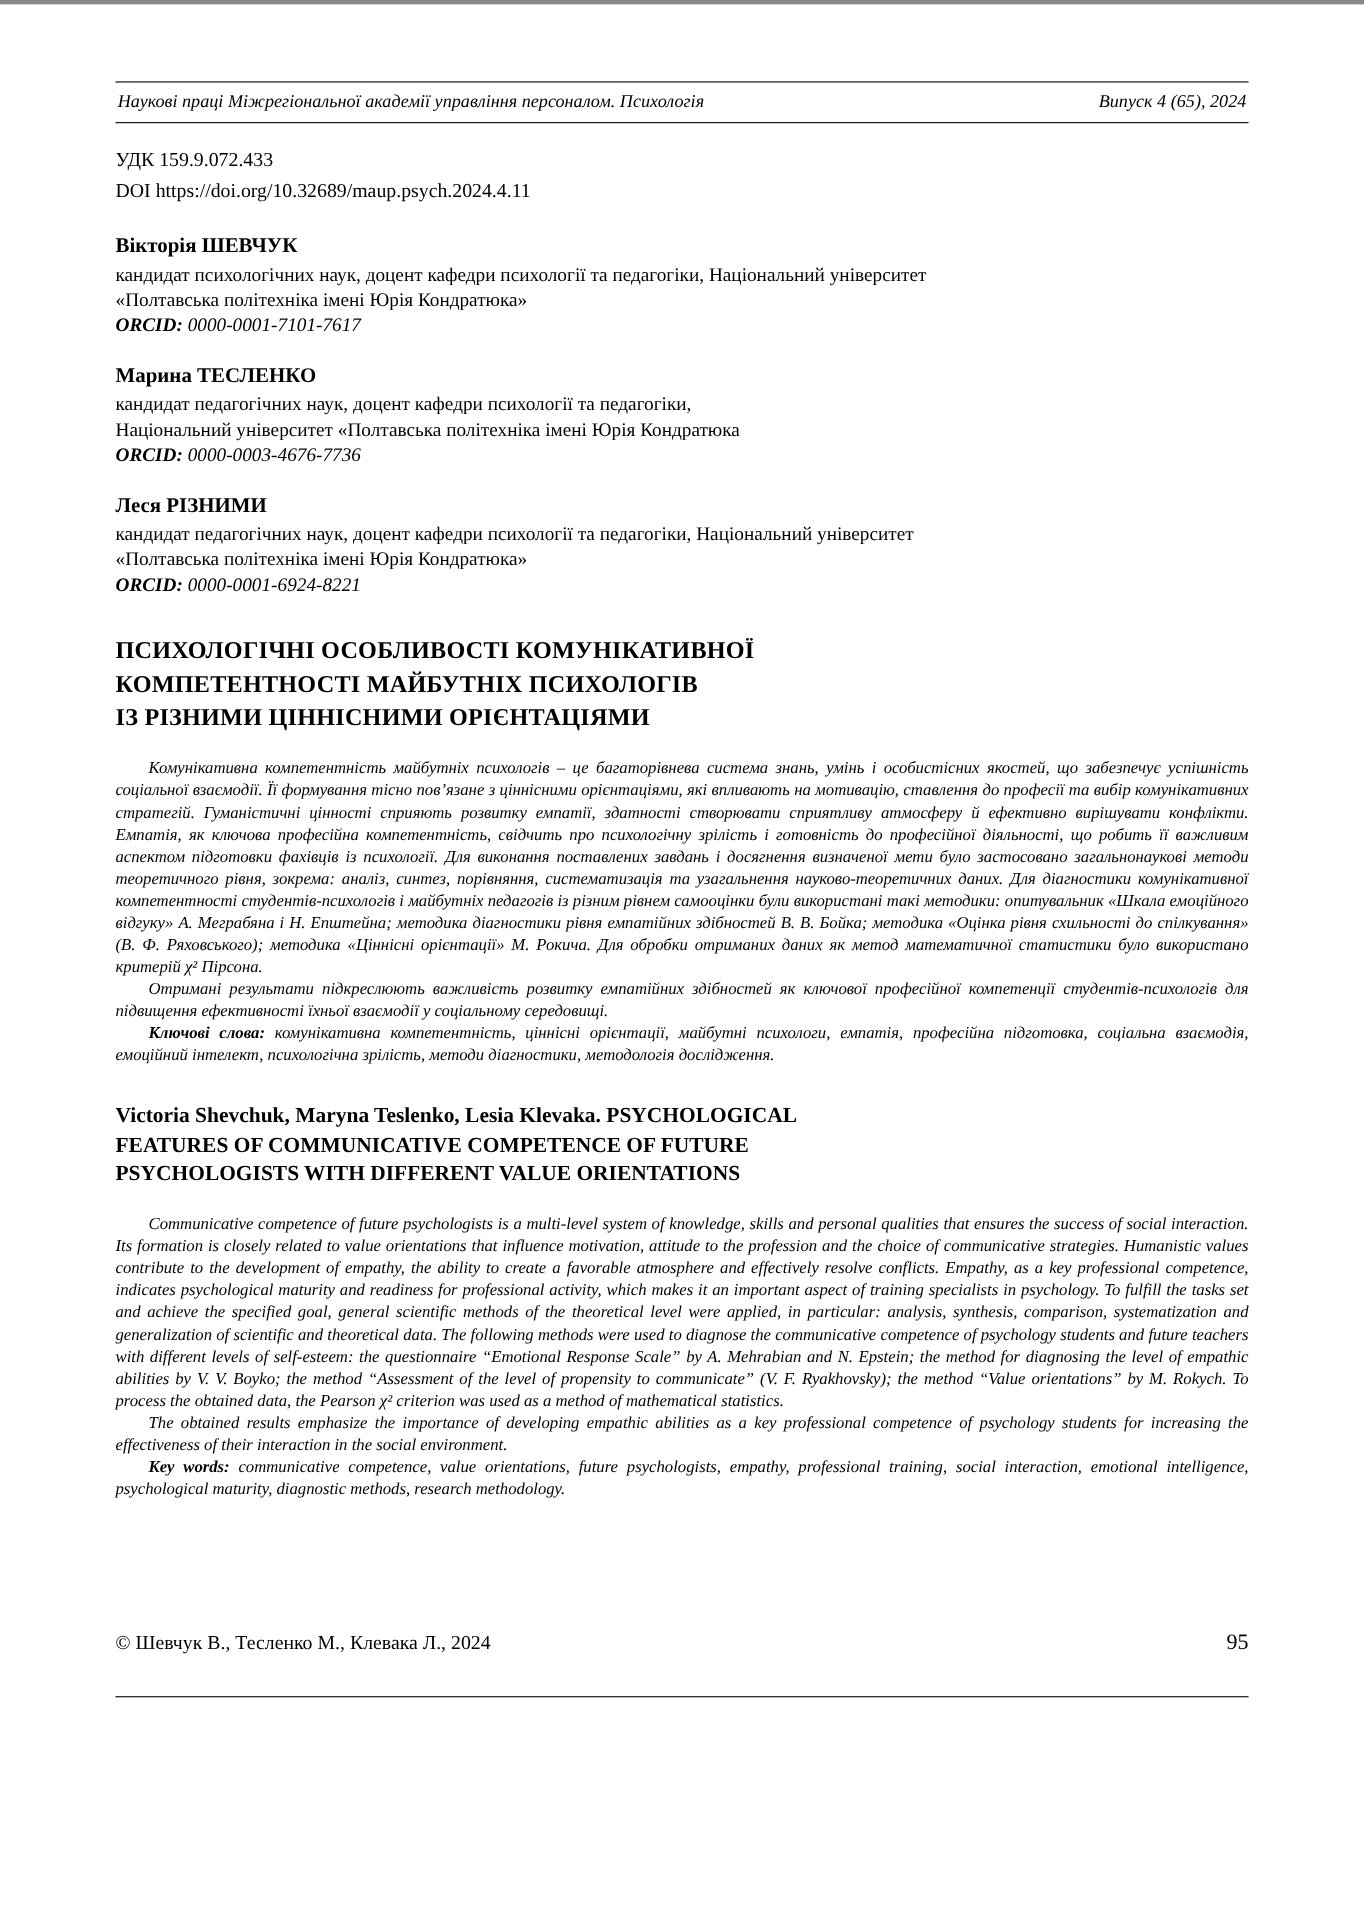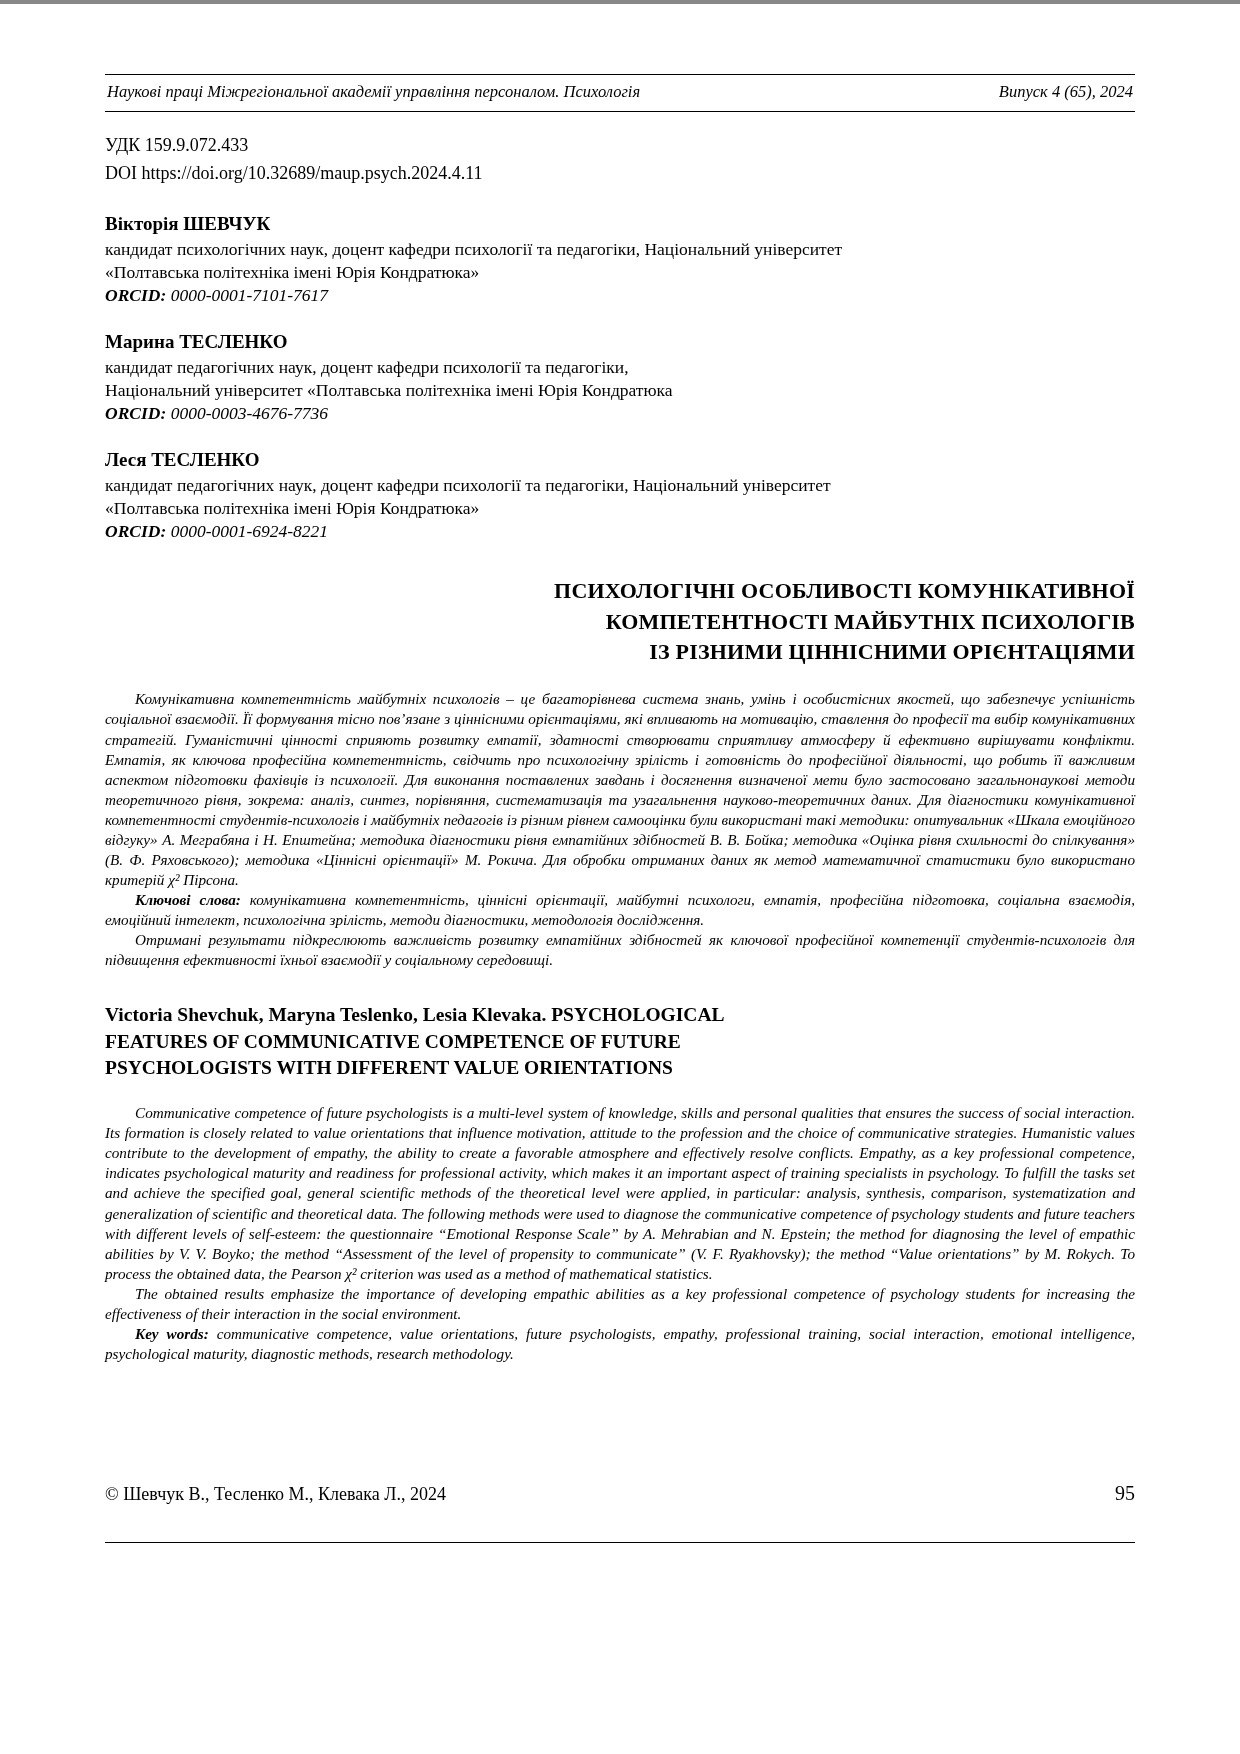--- a/index.html
+++ b/index.html
@@ -38,21 +38,21 @@
   .author-affiliation {
     font-size: 17.5px;
     line-height: 1.32;
     white-space: pre-line;
   }
   .author-orcid { font-size: 17.5px; margin-top: 1px; font-style: italic; }
   .author-orcid .orcid-label { font-weight: bold; }
   
   .title-uk {
     margin-top: 34px;
-    text-align: right;
+    text-align: left;
     font-size: 22px;
     font-weight: bold;
     line-height: 1.38;
     letter-spacing: 0.2px;
     white-space: pre-line;
   }
   
   .abstract { margin-top: 22px; font-style: italic; font-size: 15.2px; line-height: 1.32; text-align: justify; }
   .abstract p { text-indent: 30px; }
   .kw-label { font-weight: bold; }
@@ -111,36 +111,36 @@
       </div>
 
       <div class="author-block">
         <div class="author-name">Марина ТЕСЛЕНКО</div>
         <div class="author-affiliation">кандидат педагогічних наук, доцент кафедри психології та педагогіки,
 Національний університет «Полтавська політехніка імені Юрія Кондратюка</div>
         <div class="author-orcid"><span class="orcid-label">ORCID: </span><span>0000-0003-4676-7736</span></div>
       </div>
 
       <div class="author-block">
-        <div class="author-name">Леся ТЕСЛЕНКО</div>
+        <div class="author-name">Леся РІЗНИМИ</div>
         <div class="author-affiliation">кандидат педагогічних наук, доцент кафедри психології та педагогіки, Національний університет
 «Полтавська політехніка імені Юрія Кондратюка»</div>
         <div class="author-orcid"><span class="orcid-label">ORCID: </span><span>0000-0001-6924-8221</span></div>
       </div>
 
     </section>
 
     <h1 class="title-uk">ПСИХОЛОГІЧНІ ОСОБЛИВОСТІ КОМУНІКАТИВНОЇ
 КОМПЕТЕНТНОСТІ МАЙБУТНІХ ПСИХОЛОГІВ
 ІЗ РІЗНИМИ ЦІННІСНИМИ ОРІЄНТАЦІЯМИ</h1>
 
     <section class="abstract abstract-uk">
       <p>Комунікативна компетентність майбутніх психологів – це багаторівнева система знань, умінь і особистісних якостей, що забезпечує успішність соціальної взаємодії. Її формування тісно пов’язане з ціннісними орієнтаціями, які впливають на мотивацію, ставлення до професії та вибір комунікативних стратегій. Гуманістичні цінності сприяють розвитку емпатії, здатності створювати сприятливу атмосферу й ефективно вирішувати конфлікти. Емпатія, як ключова професійна компетентність, свідчить про психологічну зрілість і готовність до професійної діяльності, що робить її важливим аспектом підготовки фахівців із психології. Для виконання поставлених завдань і досягнення визначеної мети було застосовано загальнонаукові методи теоретичного рівня, зокрема: аналіз, синтез, порівняння, систематизація та узагальнення науково-теоретичних даних. Для діагностики комунікативної компетентності студентів-психологів і майбутніх педагогів із різним рівнем самооцінки були використані такі методики: опитувальник «Шкала емоційного відгуку» А. Меграбяна і Н. Епштейна; методика діагностики рівня емпатійних здібностей В. В. Бойка; методика «Оцінка рівня схильності до спілкування» (В. Ф. Ряховського); методика «Ціннісні орієнтації» М. Рокича. Для обробки отриманих даних як метод математичної статистики було використано критерій χ² Пірсона.</p>
+      <p>Отримані результати підкреслюють важливість розвитку емпатійних здібностей як ключової професійної компетенції студентів-психологів для підвищення ефективності їхньої взаємодії у соціальному середовищі.</p>
       <p><span class="kw-label">Ключові слова: </span><span>комунікативна компетентність, ціннісні орієнтації, майбутні психологи, емпатія, професійна підготовка, соціальна взаємодія, емоційний інтелект, психологічна зрілість, методи діагностики, методологія дослідження.</span></p>
-      <p>Отримані результати підкреслюють важливість розвитку емпатійних здібностей як ключової професійної компетенції студентів-психологів для підвищення ефективності їхньої взаємодії у соціальному середовищі.</p>
     </section>
 
     <h2 class="title-en">Victoria Shevchuk, Maryna Teslenko, Lesia Klevaka. PSYCHOLOGICAL
 FEATURES OF COMMUNICATIVE COMPETENCE OF FUTURE
 PSYCHOLOGISTS WITH DIFFERENT VALUE ORIENTATIONS</h2>
 
     <section class="abstract abstract-en">
       <p>Communicative competence of future psychologists is a multi-level system of knowledge, skills and personal qualities that ensures the success of social interaction. Its formation is closely related to value orientations that influence motivation, attitude to the profession and the choice of communicative strategies. Humanistic values contribute to the development of empathy, the ability to create a favorable atmosphere and effectively resolve conflicts. Empathy, as a key professional competence, indicates psychological maturity and readiness for professional activity, which makes it an important aspect of training specialists in psychology. To fulfill the tasks set and achieve the specified goal, general scientific methods of the theoretical level were applied, in particular: analysis, synthesis, comparison, systematization and generalization of scientific and theoretical data. The following methods were used to diagnose the communicative competence of psychology students and future teachers with different levels of self-esteem: the questionnaire “Emotional Response Scale” by A. Mehrabian and N. Epstein; the method for diagnosing the level of empathic abilities by V. V. Boyko; the method “Assessment of the level of propensity to communicate” (V. F. Ryakhovsky); the method “Value orientations” by M. Rokych. To process the obtained data, the Pearson χ² criterion was used as a method of mathematical statistics.</p>
       <p>The obtained results emphasize the importance of developing empathic abilities as a key professional competence of psychology students for increasing the effectiveness of their interaction in the social environment.</p>
       <p><span class="kw-label">Key words: </span><span>communicative competence, value orientations, future psychologists, empathy, professional training, social interaction, emotional intelligence, psychological maturity, diagnostic methods, research methodology.</span></p>

